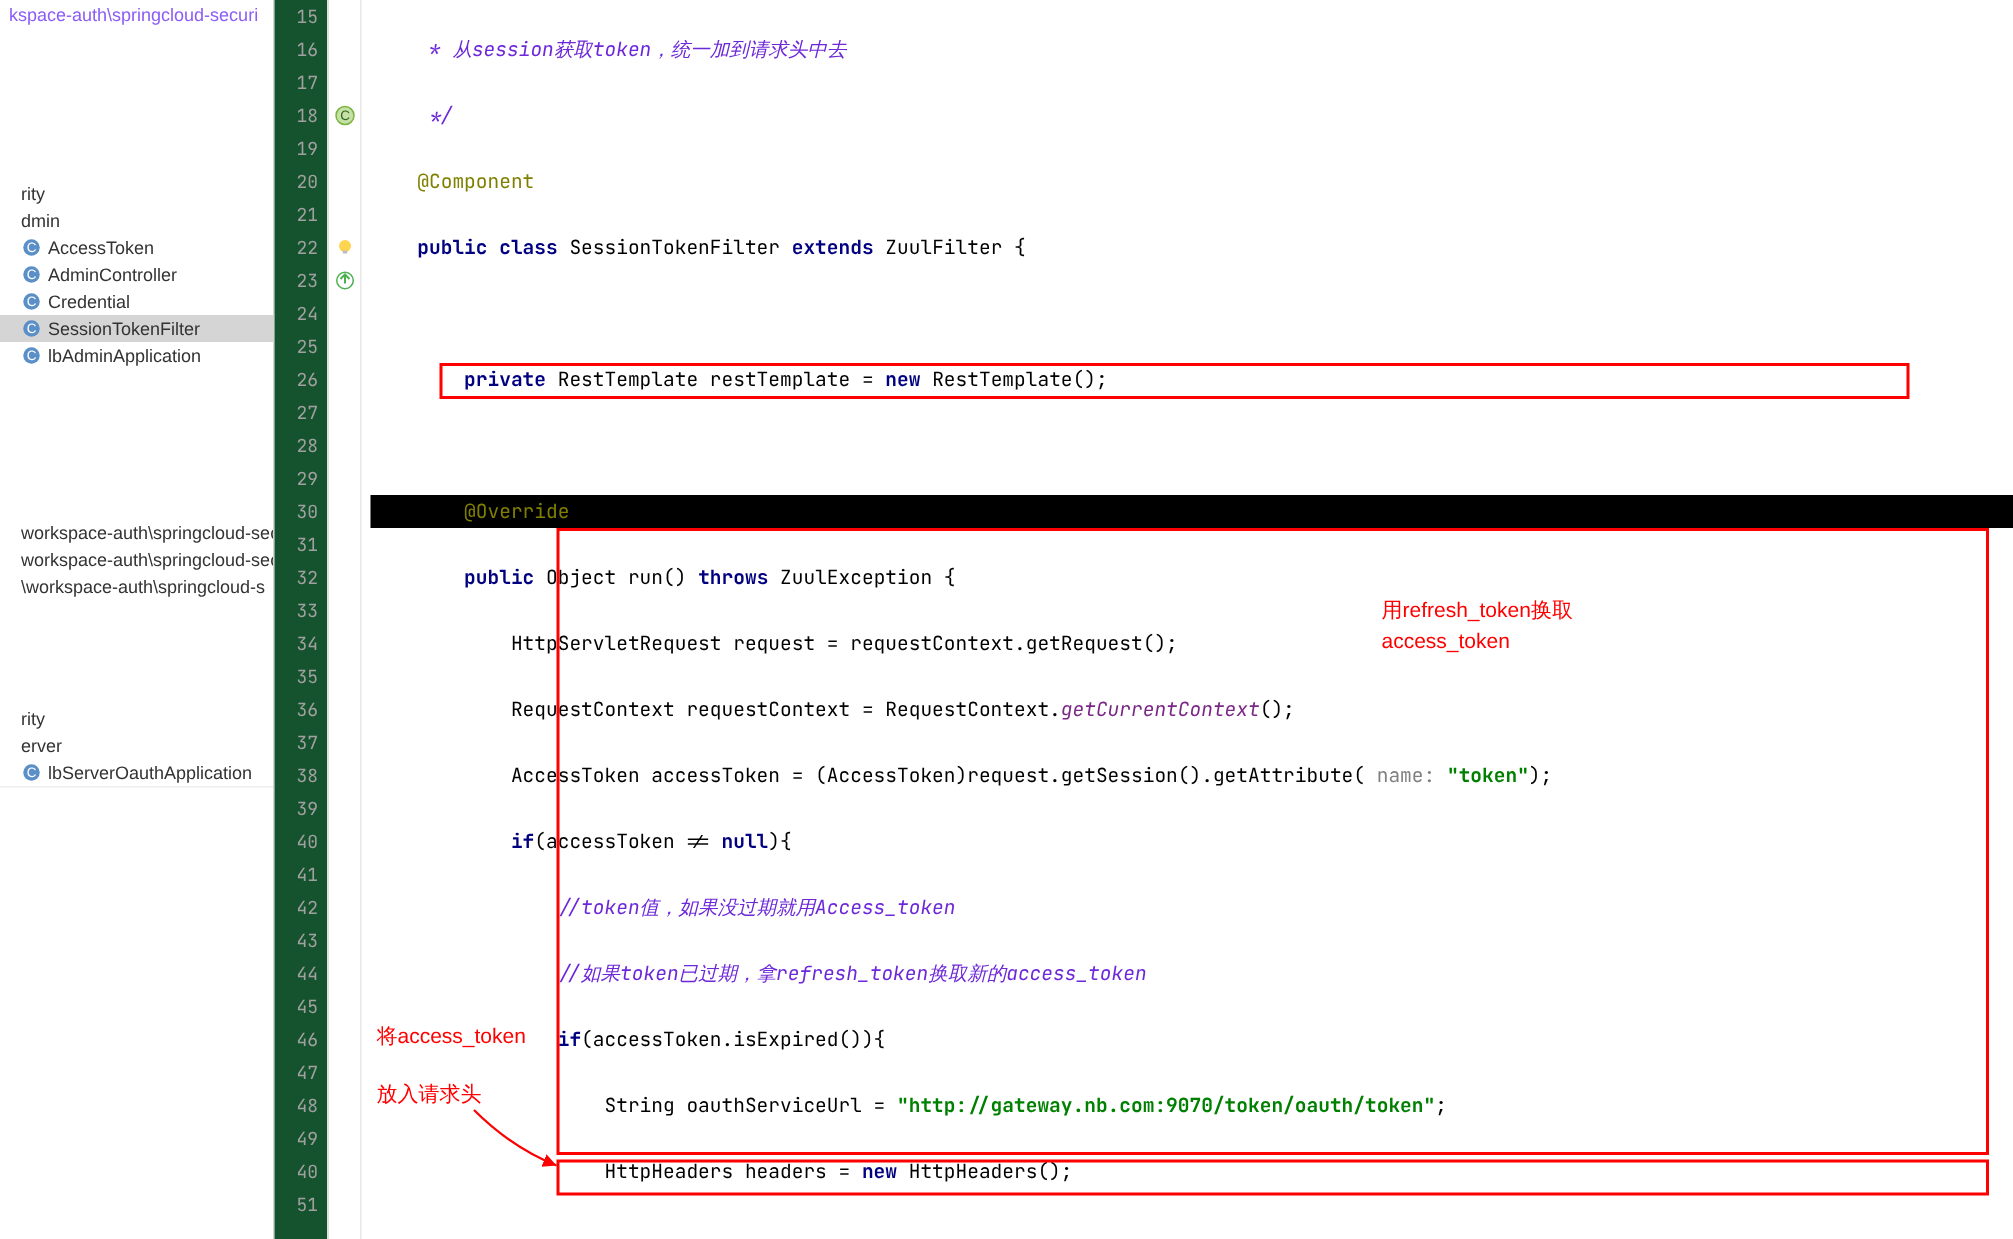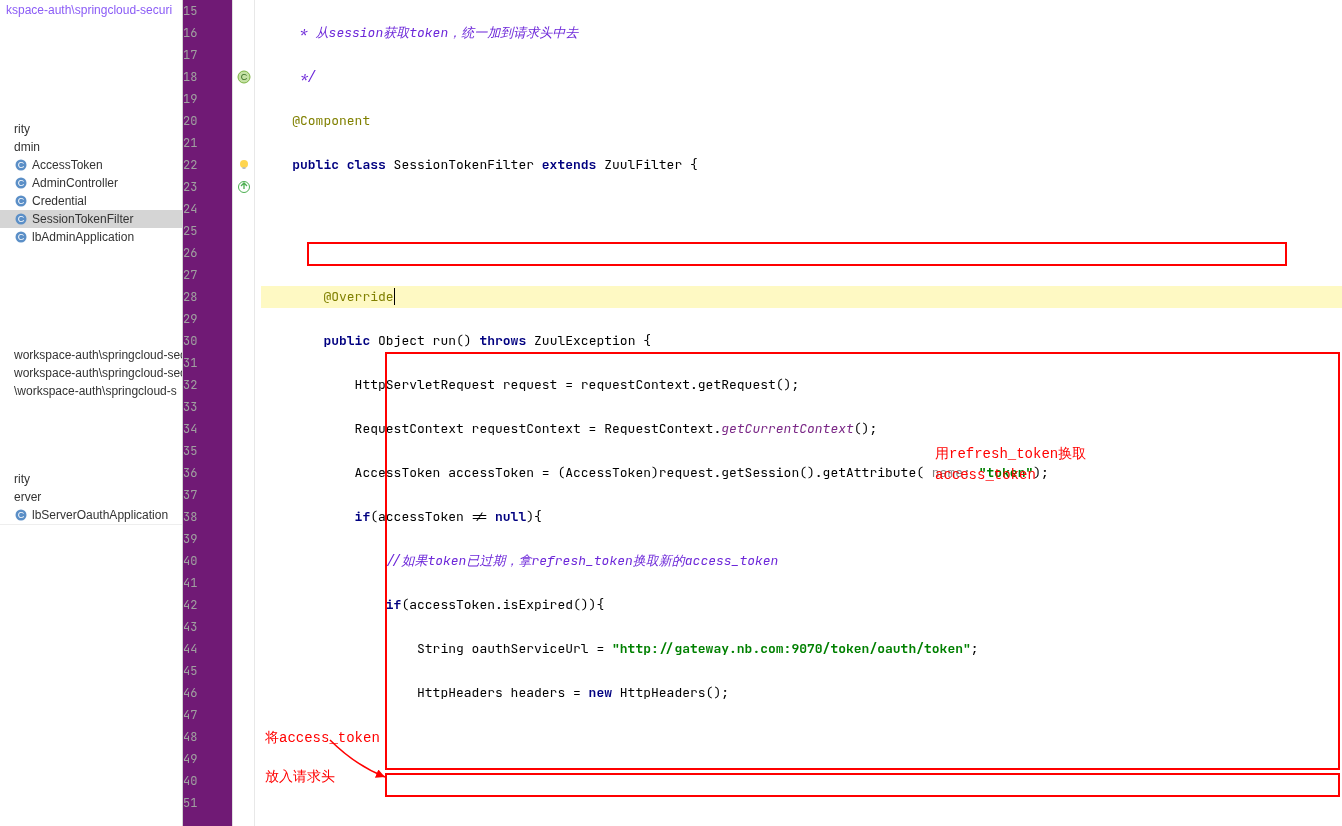--- a/index.html
+++ b/index.html
@@ -8,35 +8,35 @@
 .sidebar { width: 183px; background: #fff; border-right: 1px solid #d4d4d4; overflow: hidden; font-size: 12px; color: #333; }
 .side-sec { border-bottom: 1px solid #eee; }
 .side-title { padding: 3px 6px; color: #8b5cf6; white-space: nowrap; overflow: hidden; }
 .side-item { display: flex; align-items: flex-end; padding: 2px 6px 2px 14px; white-space: nowrap; }
 .side-item.sel { background: #d5d5d5; }
 .ico-c { width: 14px; height: 14px; margin-right: 4px; display: inline-flex; align-items: center; justify-content: center; }
 .ico-c svg { width: 12px; height: 12px; }
 .spacer { height: 100px; }
 .spacer2 { height: 70px; }
 .editor { flex: 1; display: flex; position: relative; background: #fff; }
-.gutter { width: 50px; background: #701a75; border-right: 1px solid #e0e0e0; padding-right: 6px; color: #a0a0a0; font-family: "JetBrains Mono", Consolas, monospace; font-size: 12px; line-height: 22px; padding-top: 0; }
+.gutter { width: 36px; background: #14532d; border-right: 1px solid #e0e0e0; text-align: right; padding-right: 6px; color: #a0a0a0; font-family: "JetBrains Mono", Consolas, monospace; font-size: 12px; line-height: 22px; padding-top: 0; }
 .gutter2 { width: 22px; background: #fff; border-right: 1px solid #e8e8e8; line-height: 22px; }
 .gutter2 .gicon { height: 22px; display: flex; align-items: center; justify-content: center; }
 .code { flex: 1; font-family: "JetBrains Mono", Consolas, monospace; font-size: 13px; line-height: 22px; white-space: pre; position: relative; padding-left: 6px; }
 .code-line { height: 22px; }
-.hl-line { background: #fef9c3; }
+.hl-line { background: #000000; }
 .kw { color: #000080; font-weight: bold; }
 .ann { color: #808000; text-align: right; }
 .str { color: #008000; font-weight: bold; }
 .cmt { color: #6d28d9; font-style: italic; }
 .sta { color: #7a2786; font-style: italic; }
 .param { color: #808080; }
 .caret { border-left: 1px solid #000; }
 .redbox { position: absolute; border: 2px solid #ff0000; pointer-events: none; }
-.redtext { position: absolute; color: #ff0000; font-family: Liberation Mono, monospace; font-size: 14px; pointer-events: none; white-space: nowrap; margin-top: 48px; }
+.redtext { position: absolute; color: #ff0000; font-family: Liberation Sans, sans-serif; font-size: 14px; pointer-events: none; white-space: nowrap; }
 .lnum { height: 22px; }
 .bulb { color: #f2c94c; }
 .arrow-svg { position: absolute; pointer-events: none; }
 </style>
 </head>
 <body>
 
 <div class="main">
   <div class="sidebar">
     <div class="side-sec">
@@ -214,27 +214,29 @@
         <div class="gicon"></div>
       <div class="gicon"></div>
         <div class="gicon"></div>
     </div>
     <div class="code">
 <div class="code-line"><span class="cmt">     * 从session获取token，统一加到请求头中去</span></div>
 <div class="code-line"><span class="cmt">     */</span></div>
 <div class="code-line"><span class="ann">    @Component</span></div>
 <div class="code-line"><span class="kw">    public class </span><span>SessionTokenFilter </span><span class="kw">extends </span><span>ZuulFilter {</span></div>
 <div class="code-line"></div>
+<div class="code-line"><span class="kw">        private </span><span>RestTemplate restTemplate = </span><span class="kw">new </span><span>RestTemplate();</span></div>
 <div class="code-line"></div>
 <div class="code-line hl-line"><span class="ann">        @Override</span><span class="caret"></span></div>
 <div class="code-line"><span class="kw">        public </span><span>Object run() </span><span class="kw">throws </span><span>ZuulException {</span></div>
 <div class="code-line"><span>            HttpServletRequest request = requestContext.getRequest();</span></div>
 <div class="code-line"><span>            RequestContext requestContext = RequestContext.</span><span class="sta">getCurrentContext</span><span>();</span></div>
 <div class="code-line"><span>            AccessToken accessToken = (AccessToken)request.getSession().getAttribute(</span><span class="param"> name: </span><span class="str">"token"</span><span>);</span></div>
 <div class="code-line"><span class="kw">            if</span><span>(accessToken != </span><span class="kw">null</span><span>){</span></div>
+<div class="code-line"><span class="cmt">                //token值，如果没过期就用Access_token</span></div>
 <div class="code-line"><span class="cmt">                //如果token已过期，拿refresh_token换取新的access_token</span></div>
 <div class="code-line"><span class="kw">                if</span><span>(accessToken.isExpired()){</span></div>
 <div class="code-line"><span>                    String oauthServiceUrl = </span><span class="str">"http://gateway.nb.com:9070/token/oauth/token"</span><span>;</span></div>
 <div class="code-line"><span>                    HttpHeaders headers = </span><span class="kw">new </span><span>HttpHeaders();</span></div>
 
 
 
 
 
 

